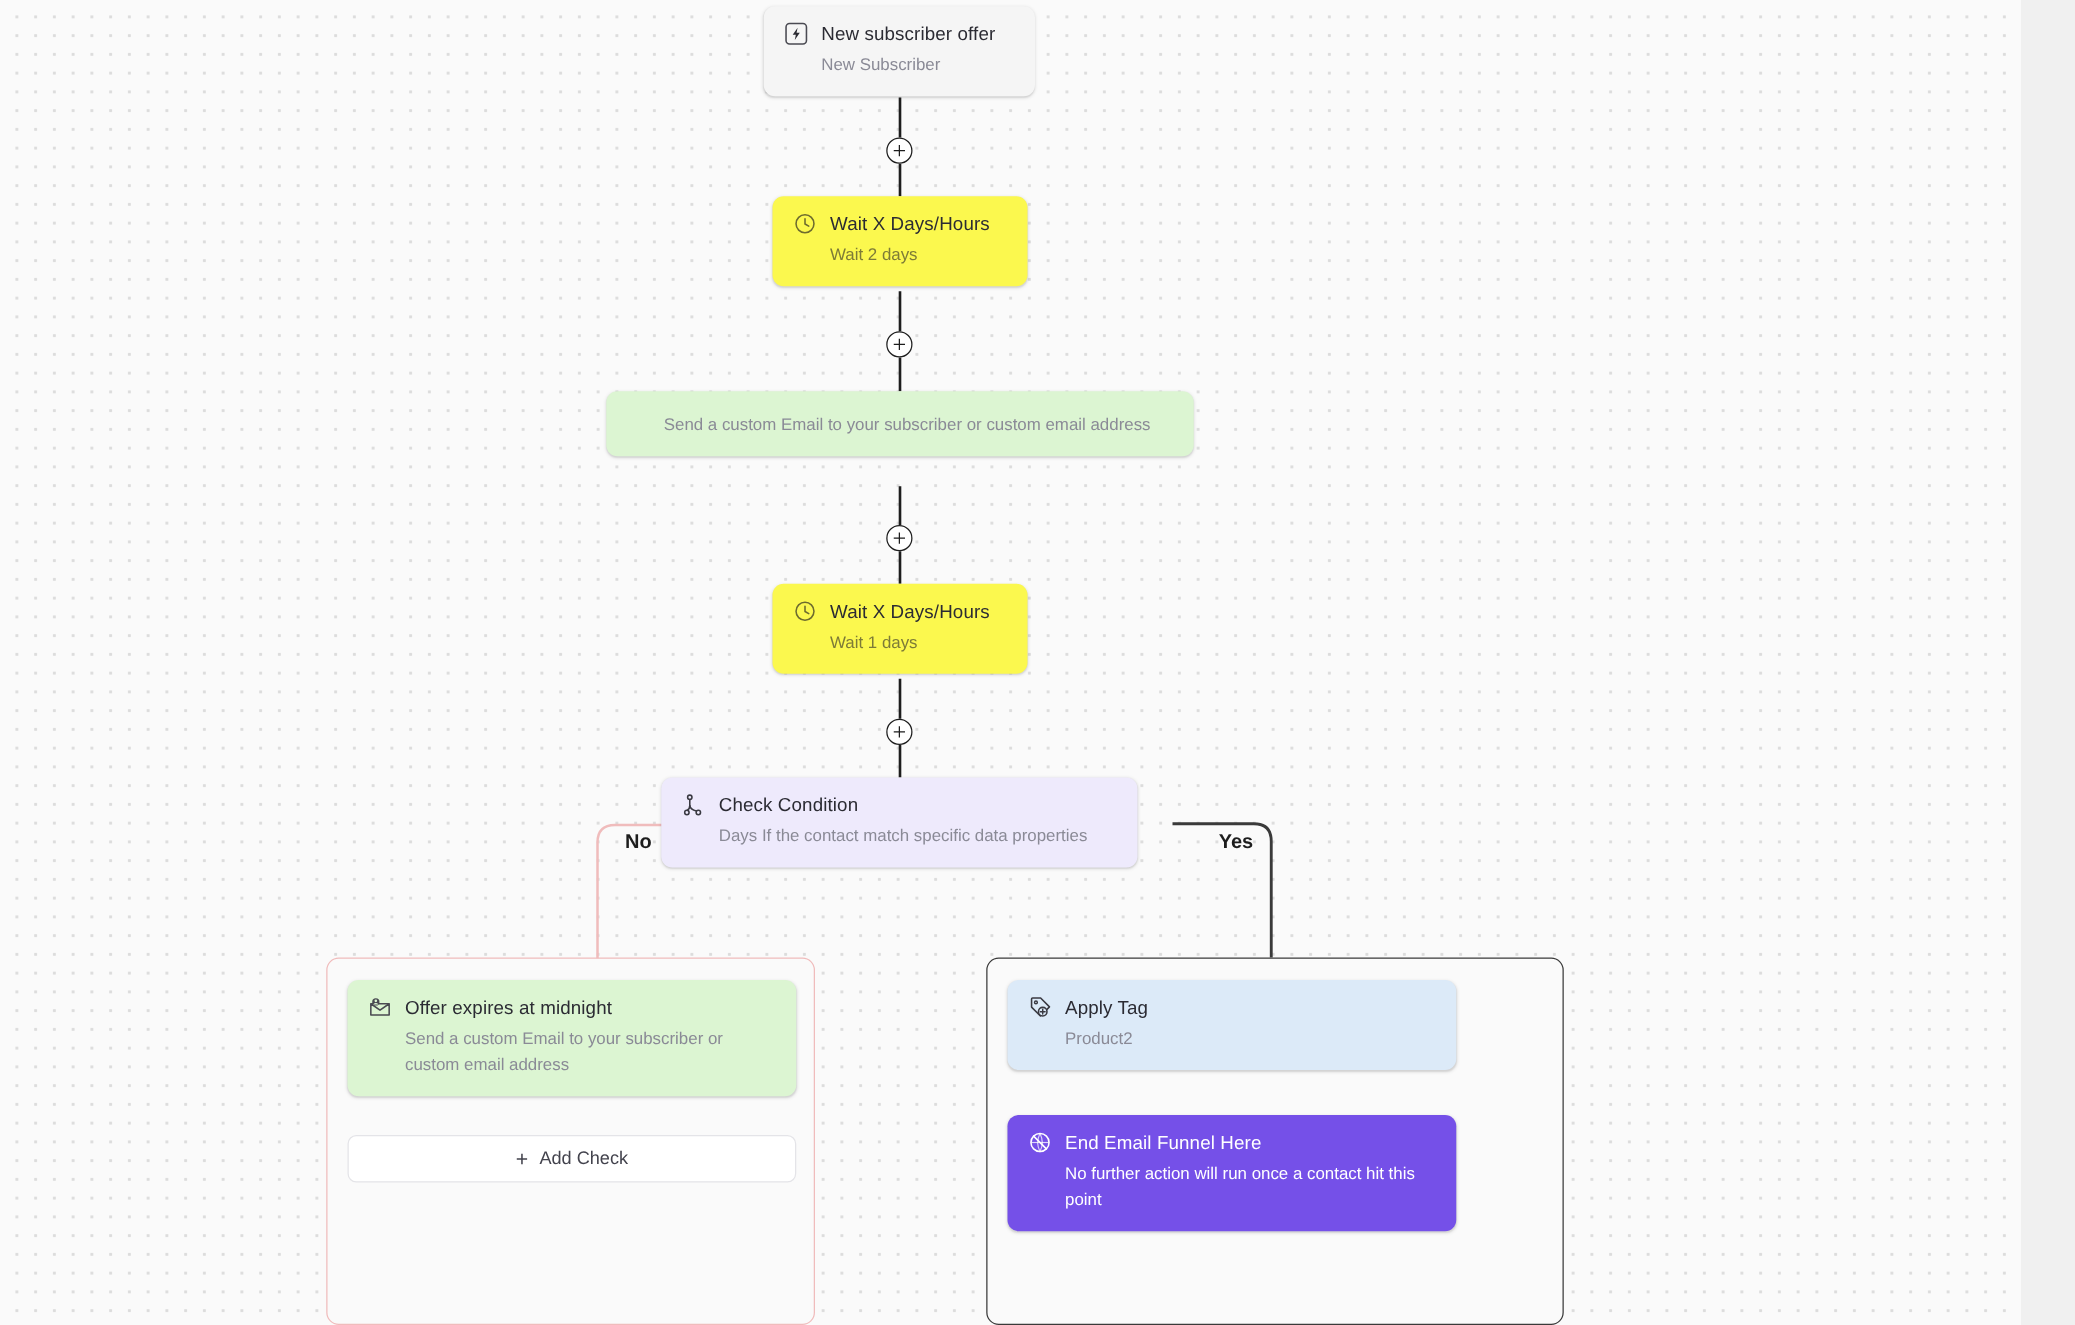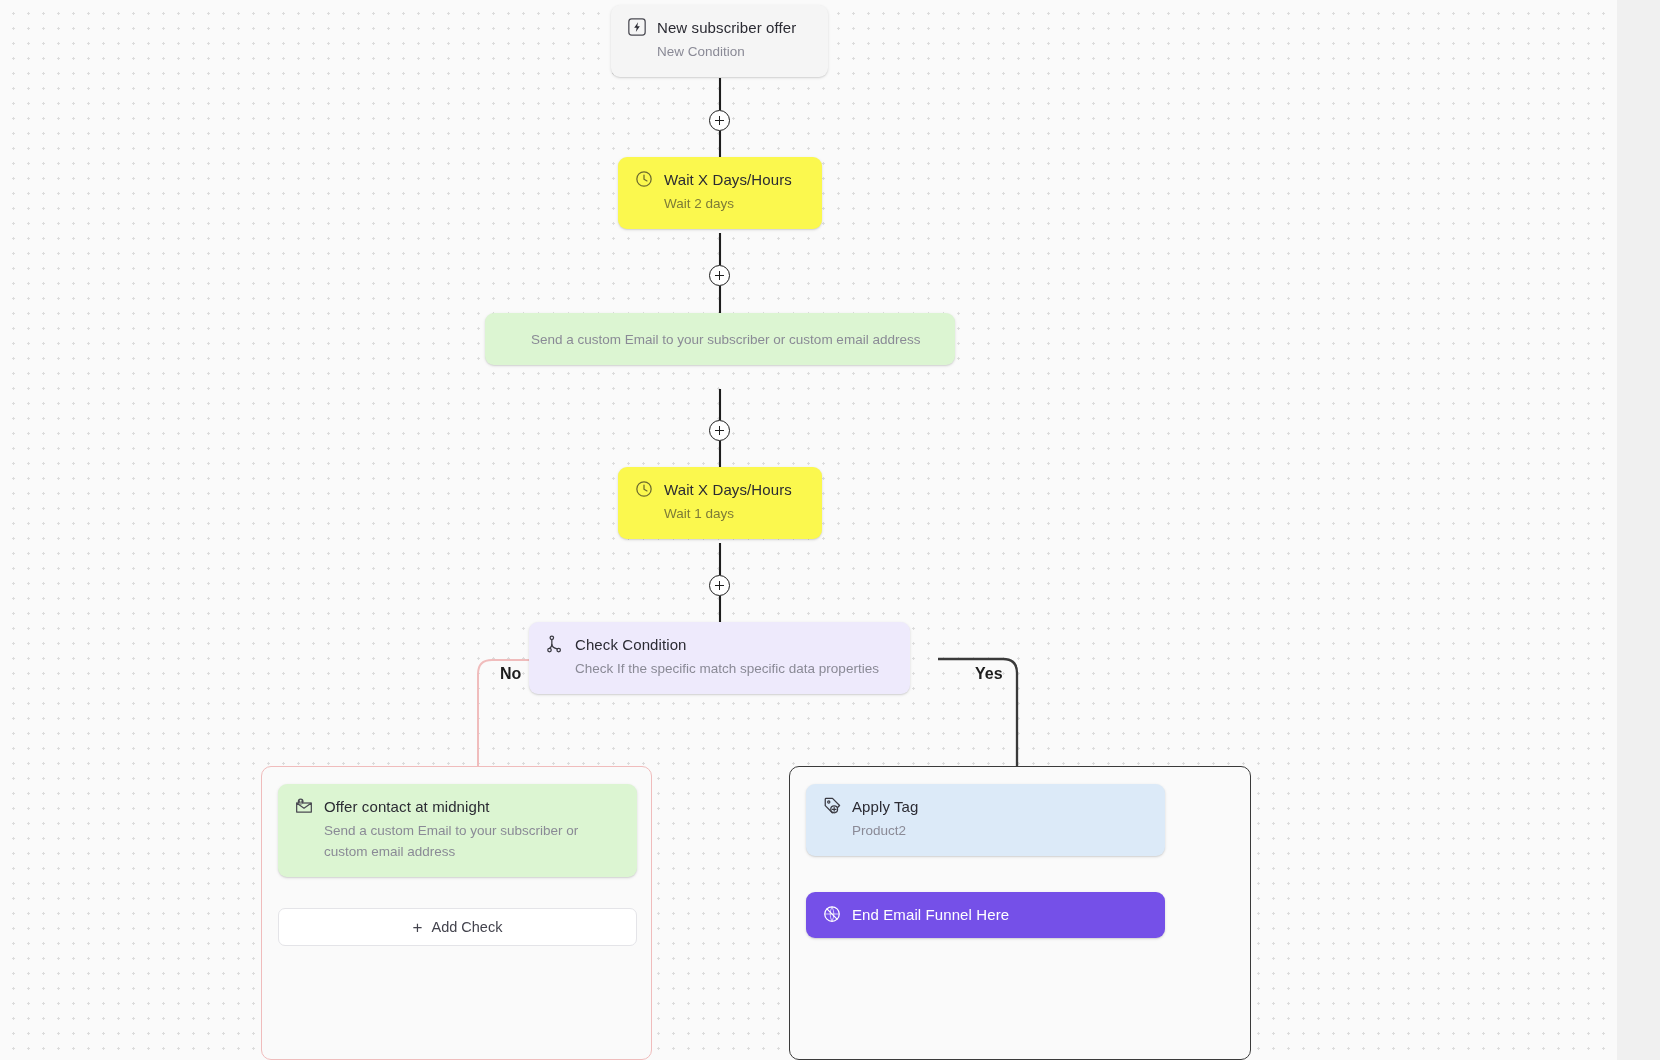--- a/index.html
+++ b/index.html
@@ -194,21 +194,21 @@
     <div class="plus-dot" style="left:709px; top:575px;"></div>
 
     <div class="node n-trigger" style="left:611px; top:5px; width:217px;">
       <div class="node-head">
         <svg class="node-icon" viewBox="0 0 24 24">
           <rect x="2.2" y="2.2" width="19.6" height="19.6" rx="3.4" fill="none" stroke="#4a4a52" stroke-width="1.5"></rect>
           <path d="M13.3 6.2 L8.6 13.0 L11.6 13.0 L10.6 17.9 L15.4 11.0 L12.3 11.0 Z" fill="#2b2b33"></path>
         </svg>
         <span class="node-title">New subscriber offer</span>
       </div>
-      <div class="node-sub">New Condition</div>
+      <div class="node-sub">New Subscriber</div>
     </div>
 
     <div class="node n-wait" style="left:618px; top:157px; width:204px;">
       <div class="node-head">
         <svg class="node-icon" viewBox="0 0 24 24">
           <circle cx="12" cy="12" r="8.6" fill="none" stroke="#6d6b2e" stroke-width="1.5"></circle>
           <path d="M12 7.2 L12 12.2 L15.6 14.3" fill="none" stroke="#6d6b2e" stroke-width="1.5" stroke-linecap="round" stroke-linejoin="round"></path>
         </svg>
         <span class="node-title">Wait X Days/Hours</span>
       </div>
@@ -234,38 +234,38 @@
       <div class="node-head">
         <svg class="node-icon" viewBox="0 0 24 24">
           <circle cx="8.2" cy="4.6" r="2.1" fill="none" stroke="#3a3a42" stroke-width="1.5"></circle>
           <circle cx="5.4" cy="19.2" r="2.1" fill="none" stroke="#3a3a42" stroke-width="1.5"></circle>
           <circle cx="16.4" cy="19.2" r="2.1" fill="none" stroke="#3a3a42" stroke-width="1.5"></circle>
           <path d="M8.2 6.7 L8.2 12.4 Q8.2 16.0 5.6 17.2" fill="none" stroke="#3a3a42" stroke-width="1.5" stroke-linecap="round"></path>
           <path d="M8.2 12.4 Q8.6 16.4 14.6 17.8" fill="none" stroke="#3a3a42" stroke-width="1.5" stroke-linecap="round"></path>
         </svg>
         <span class="node-title">Check Condition</span>
       </div>
-      <div class="node-sub">Check If the specific match specific data properties</div>
+      <div class="node-sub">Days If the contact match specific data properties</div>
     </div>
 
     <div class="branch-label" style="left:500px; top:665px;">No</div>
     <div class="branch-label" style="left:975px; top:665px;">Yes</div>
 
     <div class="branch-box branch-no" style="left:261px; top:766px; width:391px; height:294px;">
 
       <div class="node n-email" style="left:16px; top:17px; width:359px;">
         <div class="node-head">
           <svg class="node-icon" viewBox="0 0 24 24">
             <path d="M3.2 8.4 L3.2 19.2 L20.8 19.2 L20.8 8.4 L12 14.6 Z" fill="none" stroke="#4a4a52" stroke-width="1.5" stroke-linejoin="round"></path>
             <path d="M3.2 8.4 L20.8 8.4" fill="none" stroke="#4a4a52" stroke-width="1.5"></path>
             <circle cx="8.0" cy="6.6" r="3.5" fill="#4a4a52"></circle>
             <circle cx="8.0" cy="5.6" r="1.25" fill="#dcf5d2"></circle>
             <path d="M5.4 9.0 Q8.0 6.5 10.6 9.0 Z" fill="#dcf5d2"></path>
           </svg>
-          <span class="node-title">Offer contact at midnight</span>
+          <span class="node-title">Offer expires at midnight</span>
         </div>
         <div class="node-sub" style="max-width:275px;">Send a custom Email to your subscriber or custom email address</div>
       </div>
 
       <div class="add-action" style="left:16px; top:141px; width:359px; height:38px;">
         <span class="plus-glyph">+</span>
         <span>Add Check</span>
       </div>
     </div>
 
@@ -287,19 +287,20 @@
       <div class="node n-end" style="left:16px; top:125px; width:359px;">
         <div class="node-head">
           <svg class="node-icon" viewBox="0 0 24 24">
             <circle cx="12" cy="12" r="8.7" fill="none" stroke="#ffffff" stroke-width="1.5"></circle>
             <path d="M5.9 5.9 L18.1 18.1" stroke="#ffffff" stroke-width="1.5" stroke-linecap="round"></path>
             <path d="M3.4 12 L20.6 12" stroke="#ffffff" stroke-width="1.1" opacity="0.75"></path>
             <path d="M12 3.3 Q16.4 12 12 20.7 Q7.6 12 12 3.3" fill="none" stroke="#ffffff" stroke-width="1.1" opacity="0.75"></path>
           </svg>
           <span class="node-title">End Email Funnel Here</span>
         </div>
+        <div class="node-sub" style="max-width:300px;">No further action will run once a contact hit this point</div>
       </div>
     </div>
 
   </div>
 
   <div id="gutter"></div>
 </div>
 
 </body></html>

